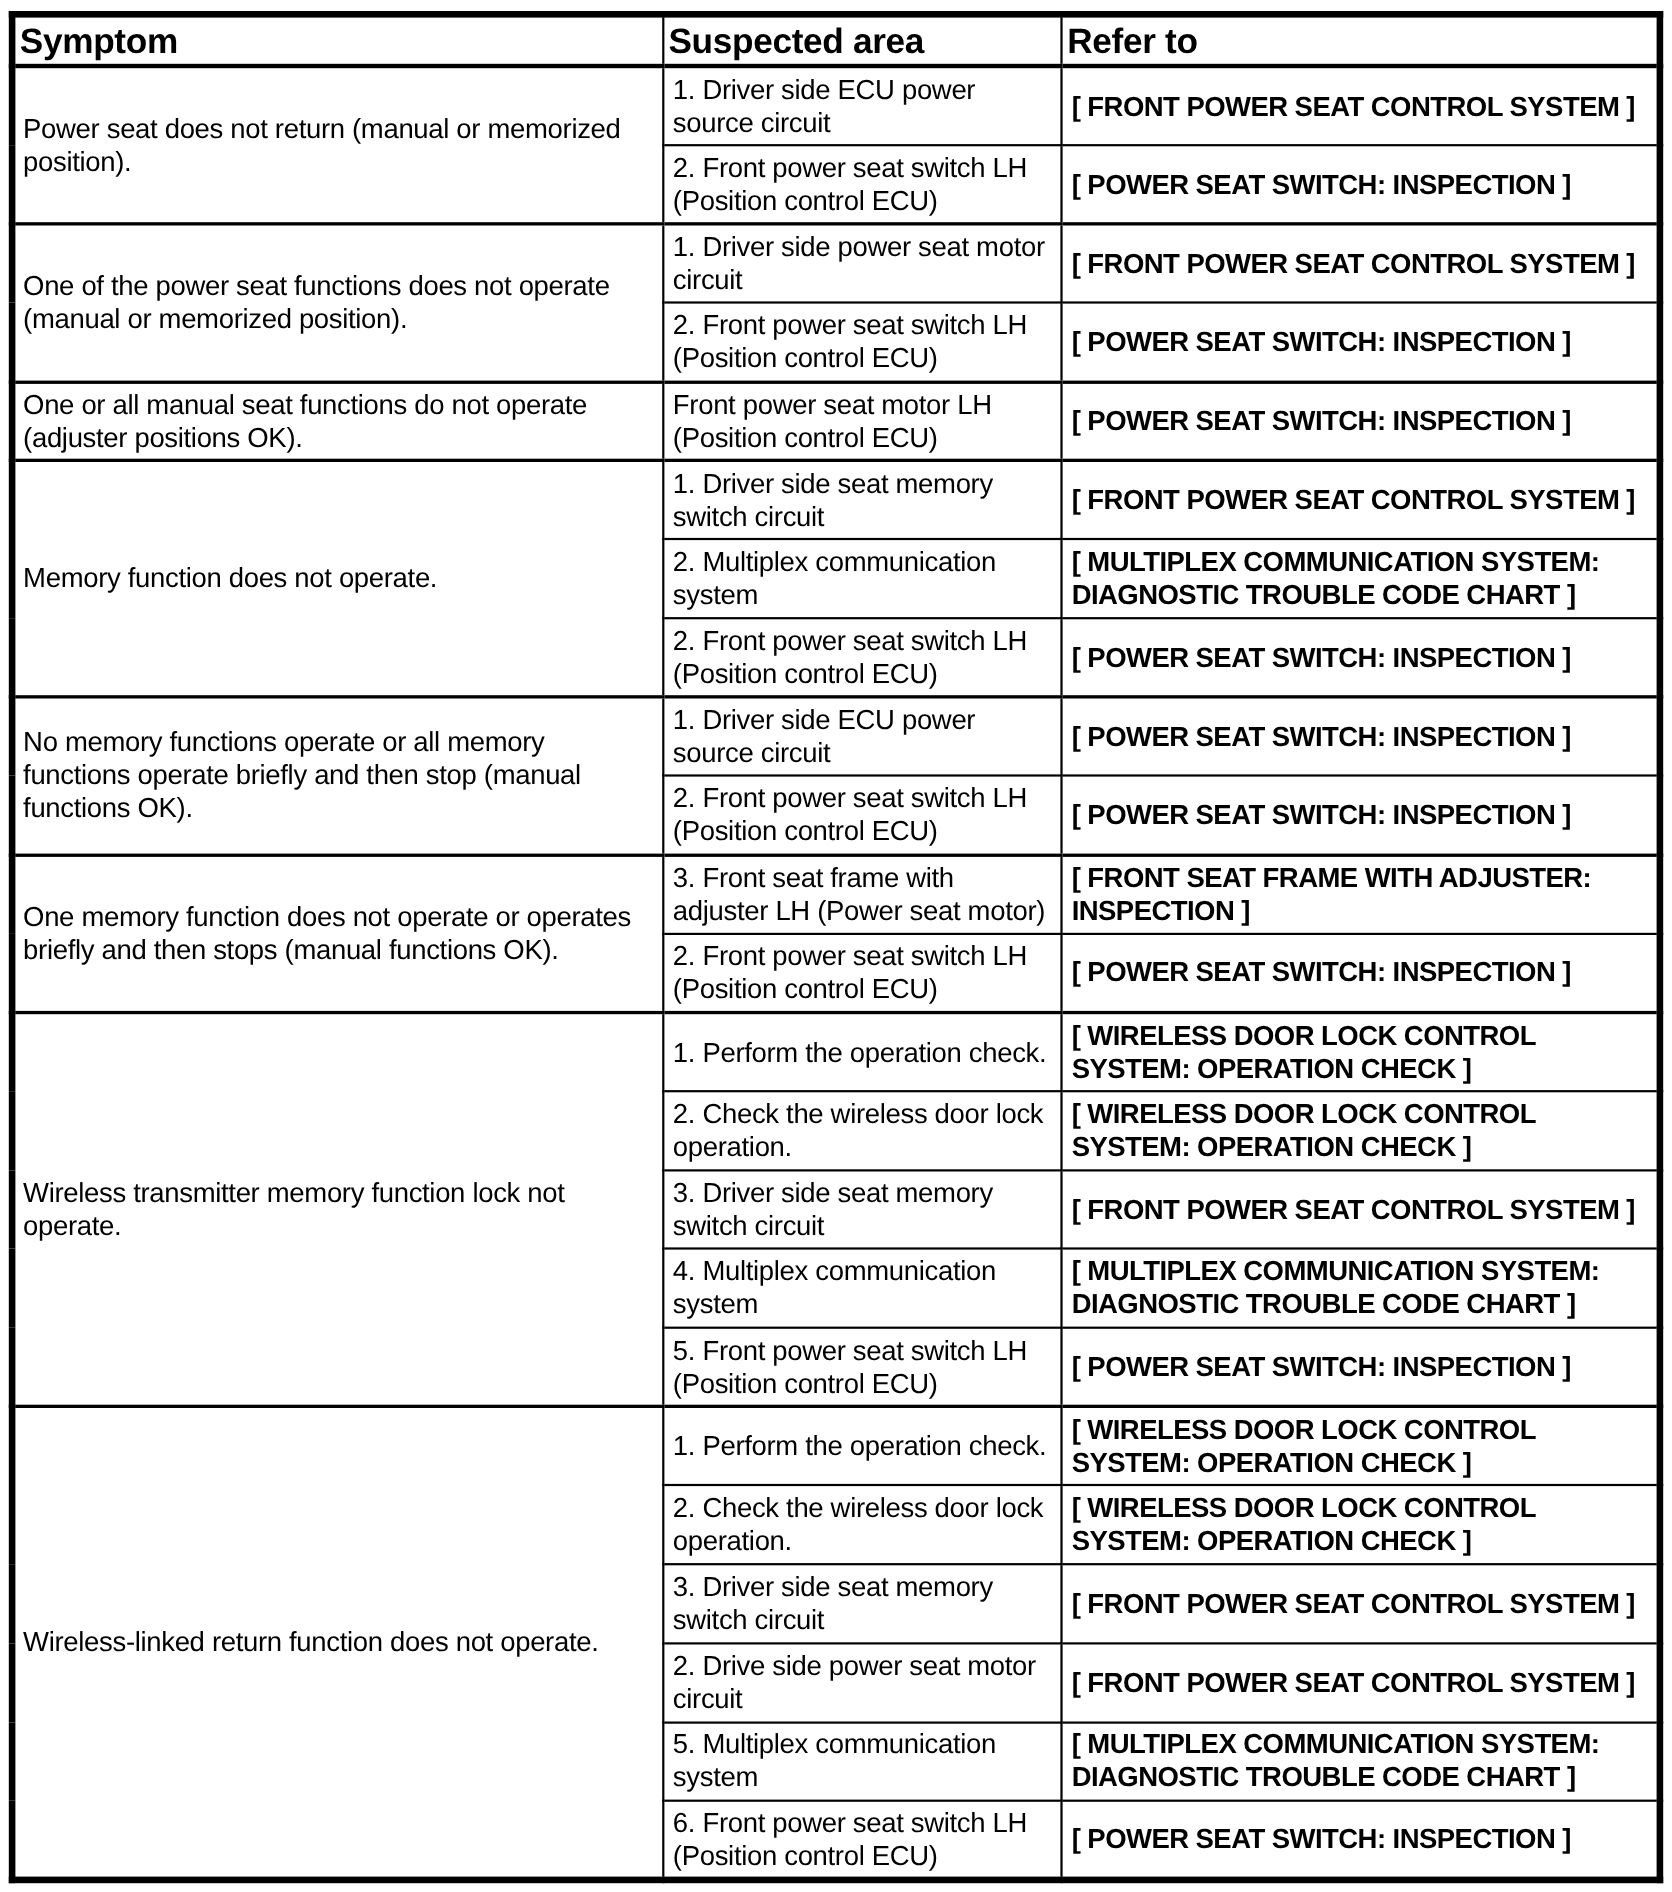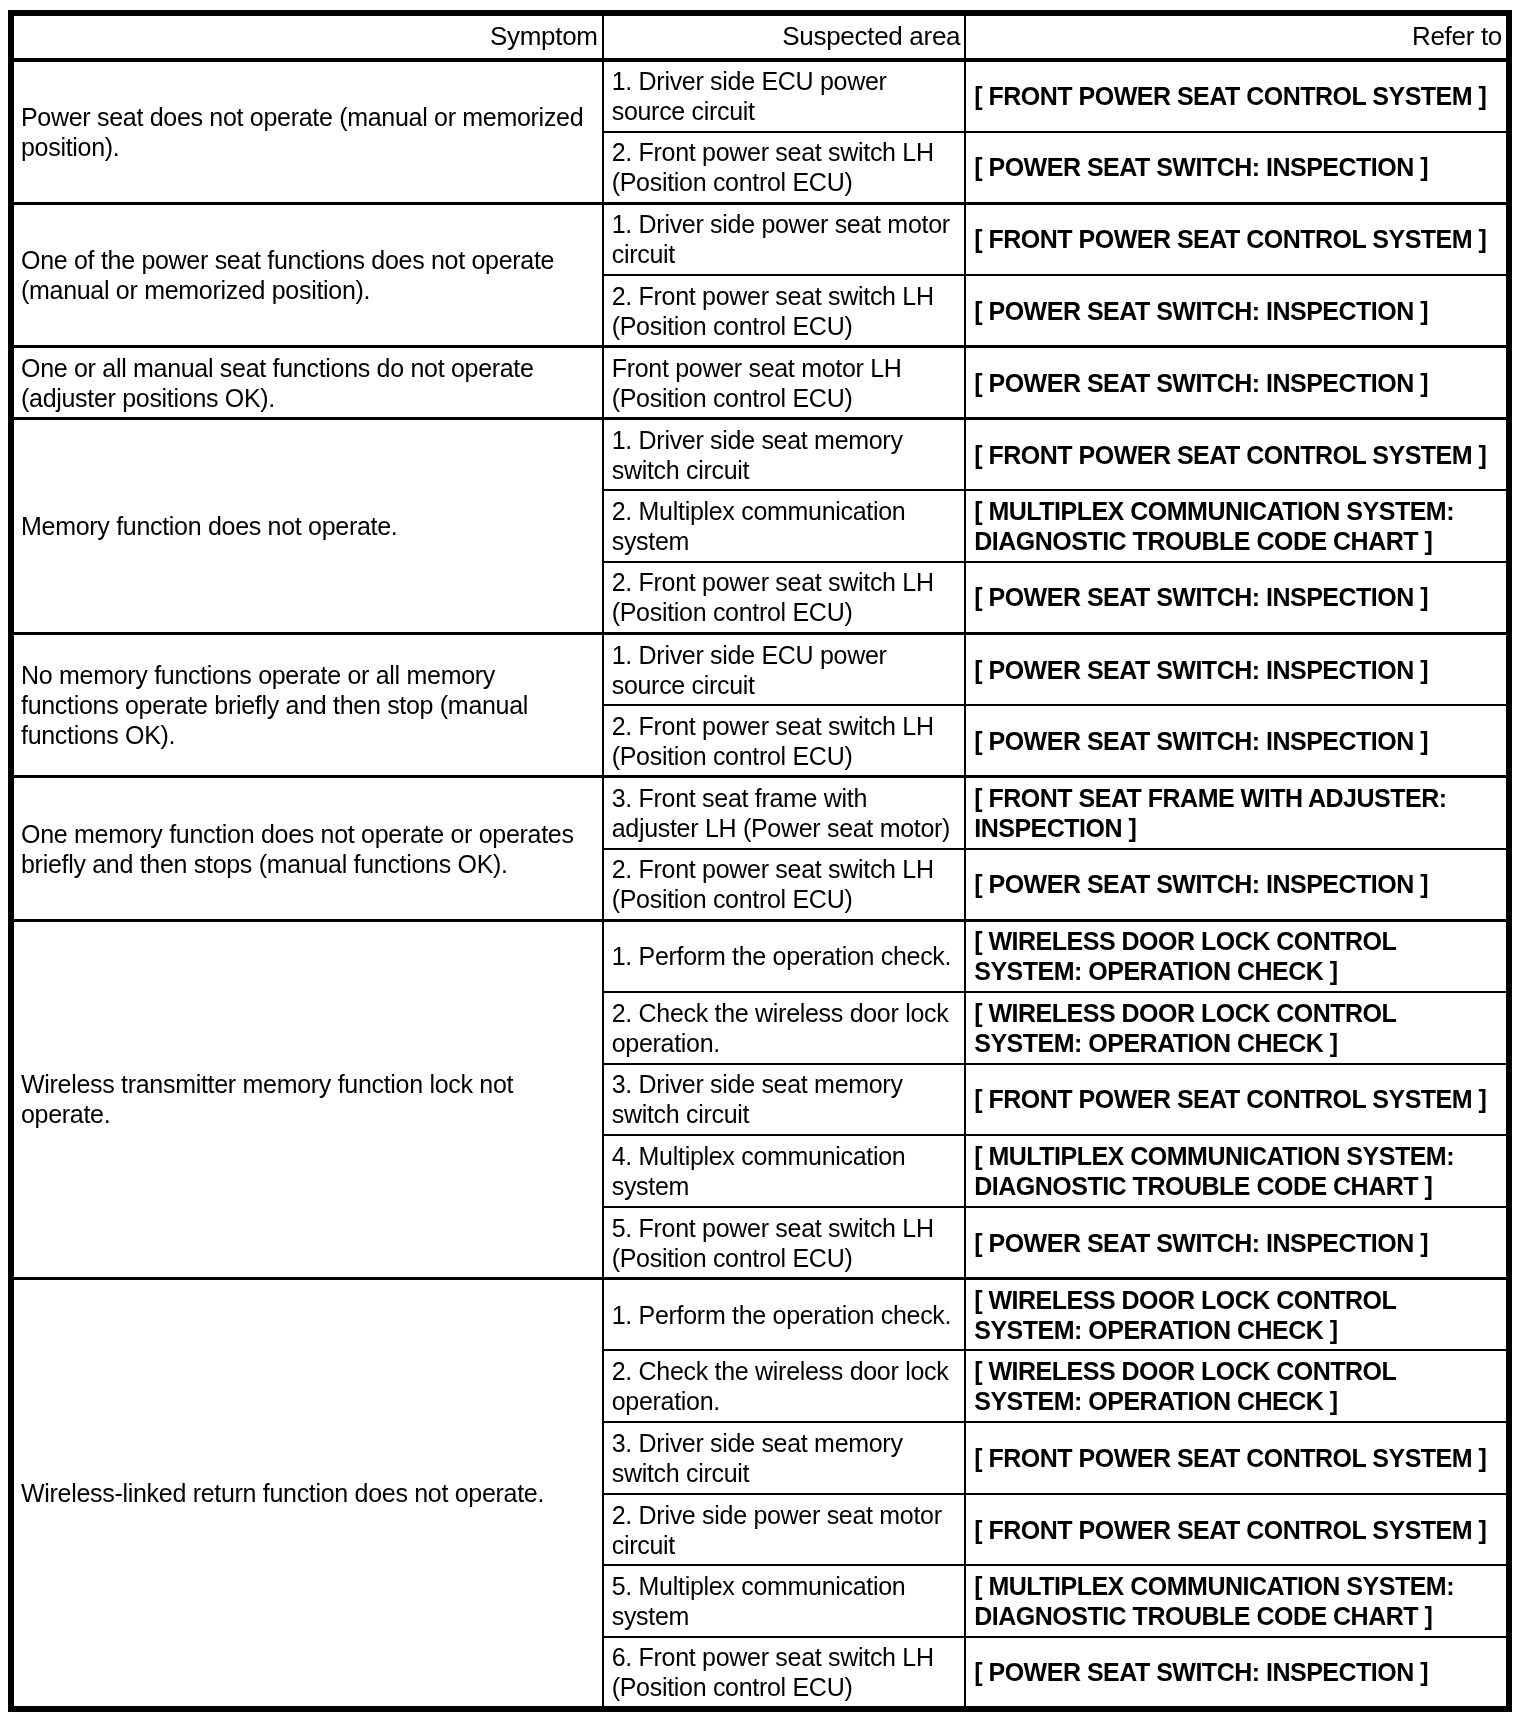--- a/index.html
+++ b/index.html
@@ -26,23 +26,23 @@
     line-height: 1.2;
     letter-spacing: -0.3px;
   }
   col.c-symptom { width: 39.5%; }
   col.c-area    { width: 24.2%; }
   col.c-refer   { width: 36.3%; }
 
   th {
     border: 2px solid #000000;
     border-bottom: 4px solid #000000;
-    font-size: 26px;
-    font-weight: normal;
-    text-align: right;
+    font-size: 32px;
+    font-weight: bold;
+    text-align: left;
     vertical-align: middle;
     height: 38px;
     padding: 2px 4px;
   }
   td {
     border: 2px solid #000000;
     vertical-align: middle;
     padding: 3px 8px 3px 8px;
     overflow: hidden;
   }
@@ -80,21 +80,21 @@
     <thead>
       <tr>
         <th>Symptom</th>
         <th>Suspected area</th>
         <th>Refer to</th>
       </tr>
     </thead>
     <tbody>
 
       <tr class="data section-start">
-        <td class="symptom" rowspan="2">Power seat does not operate (manual or memorized position).</td>
+        <td class="symptom" rowspan="2">Power seat does not return (manual or memorized position).</td>
         <td class="area">1. Driver side ECU power source circuit</td>
         <td class="refer">[ FRONT POWER SEAT CONTROL SYSTEM ]</td>
       </tr>
       <tr class="data">
         <td class="area">2. Front power seat switch LH (Position control ECU)</td>
         <td class="refer">[ POWER SEAT SWITCH: INSPECTION ]</td>
       </tr>
 
       <tr class="data section-start">
         <td class="symptom" rowspan="2">One of the power seat functions does not operate (manual or memorized position).</td>

